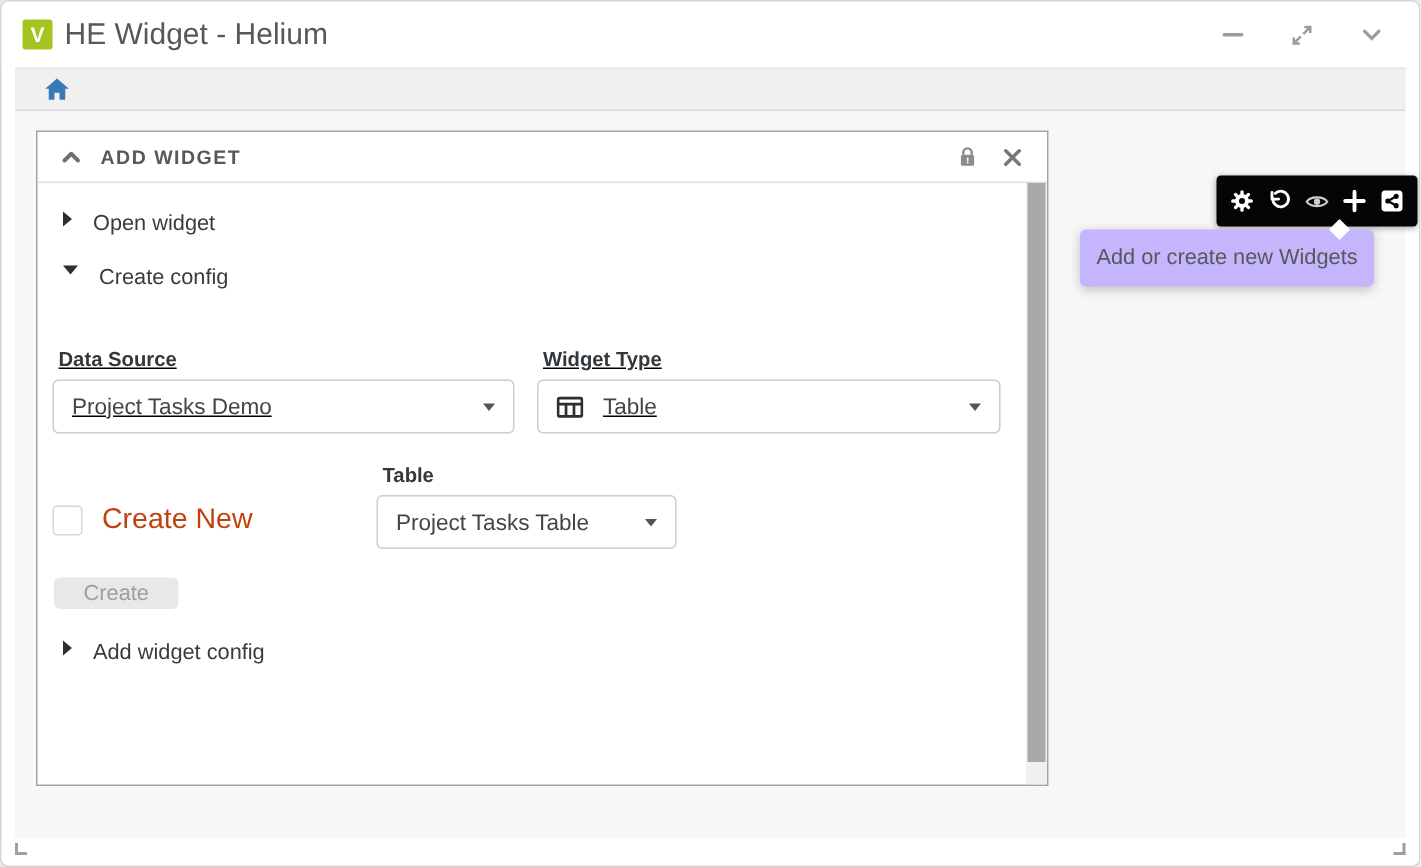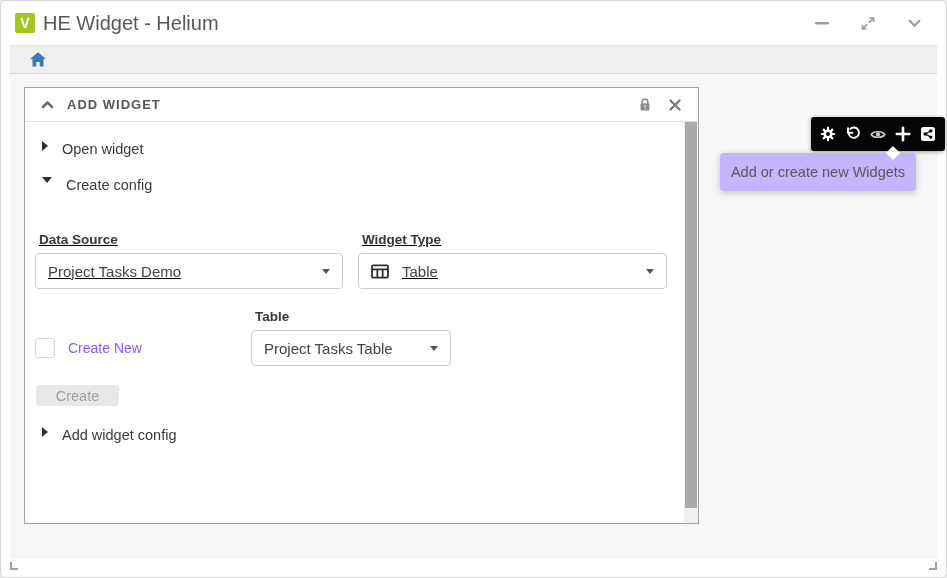--- a/index.html
+++ b/index.html
@@ -75,21 +75,21 @@
     cursor:pointer;
   }
   .input-box { border:1px solid #9dc6e6; cursor:text; }
   .caret-line { display:inline-block; width:1px; height:17px; background:#222; margin-left:1px; }
   .dd-caret { margin-left:auto; width:0; height:0; border-left:4.5px solid transparent; border-right:4.5px solid transparent; border-top:5.5px solid #555; }
   .table-glyph { margin-right:13px; display:flex; }
 
   .row3 { display:grid; grid-template-columns:216px 200px; margin-top:20px; align-items:end; }
   .checkbox-wrap { display:flex; align-items:center; gap:13px; margin-left:0; padding-bottom:8px; }
   .checkbox { width:20px; height:20px; border:1px solid #d8d8d8; border-radius:3px; background:#fff; cursor:pointer; }
-  .checkbox-label { font-size:14px; color:#8b5cf6; }
+  .checkbox-label { font-size:19px; color:#c2410c; }
 
   .create-btn {
     margin-top:19px; margin-left:1px; width:83px; height:21px;
     background:#e8e8e8; border:none; border-radius:4px;
     font-family:"Liberation Sans", sans-serif; font-size:14.5px; color:#9e9e9e; cursor:default;
   }
 
   
   .float-toolbar {
     position:absolute; left:801px; top:43px; height:34px;

